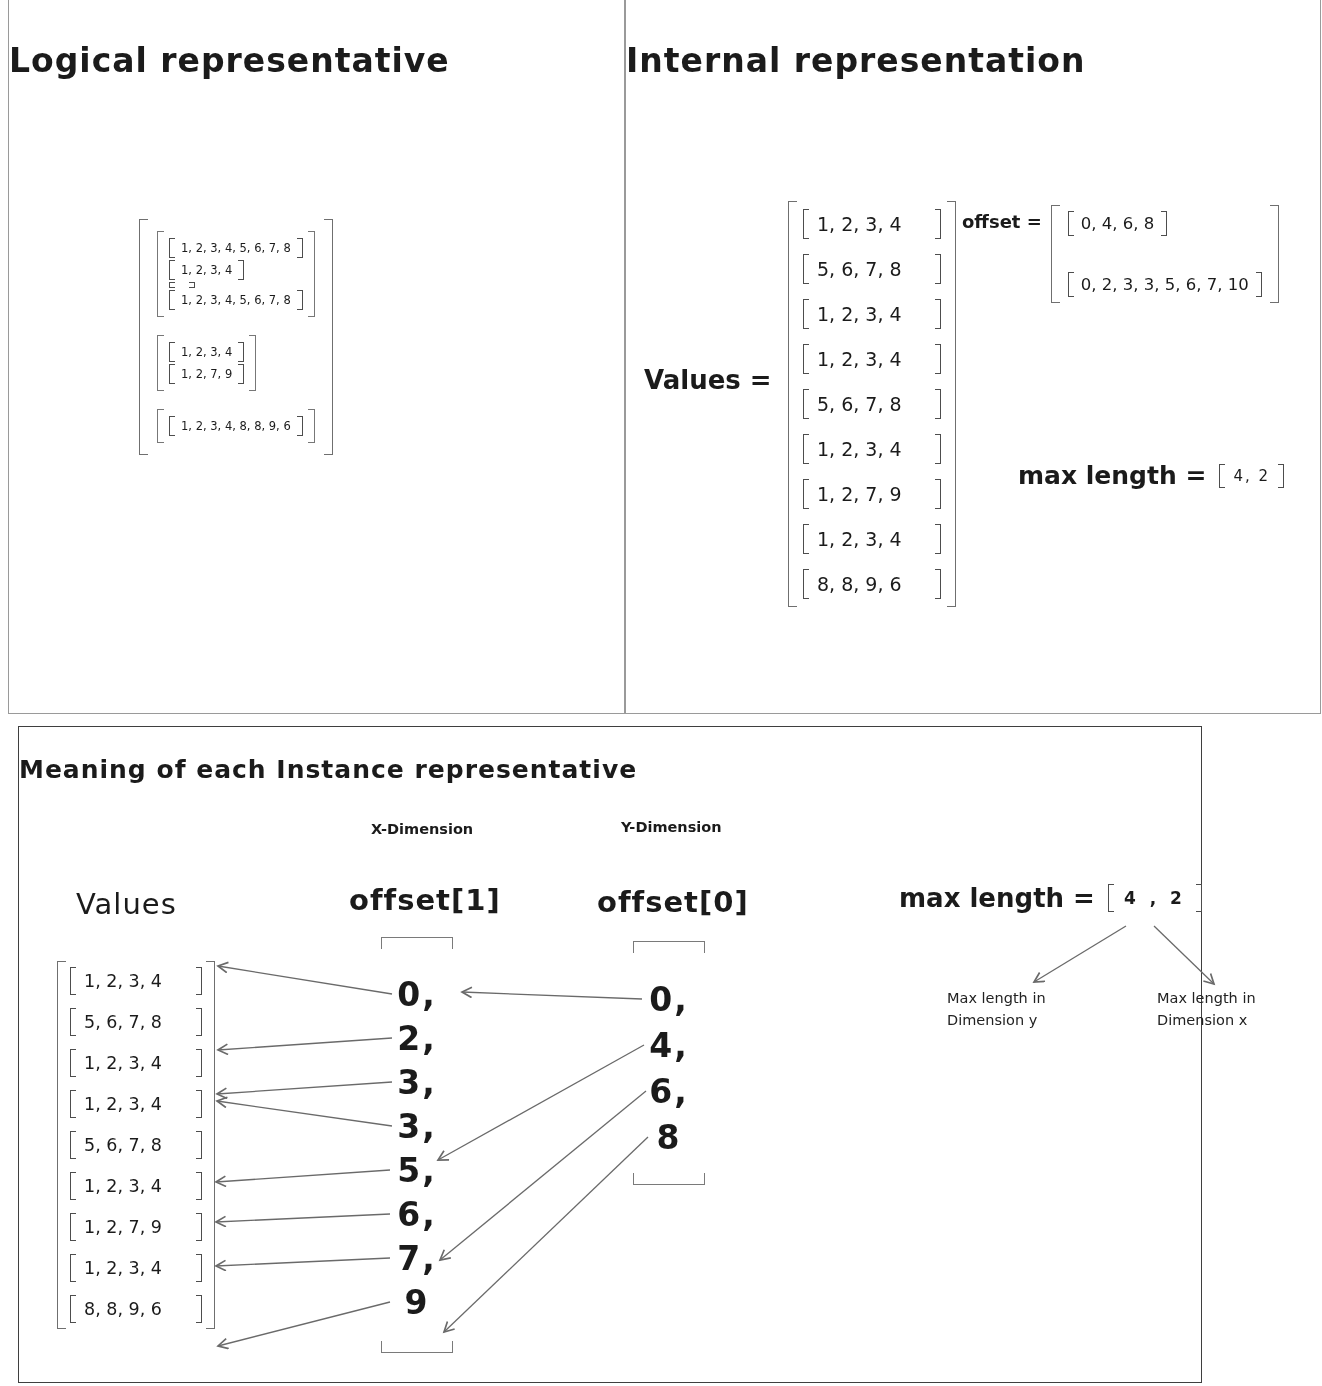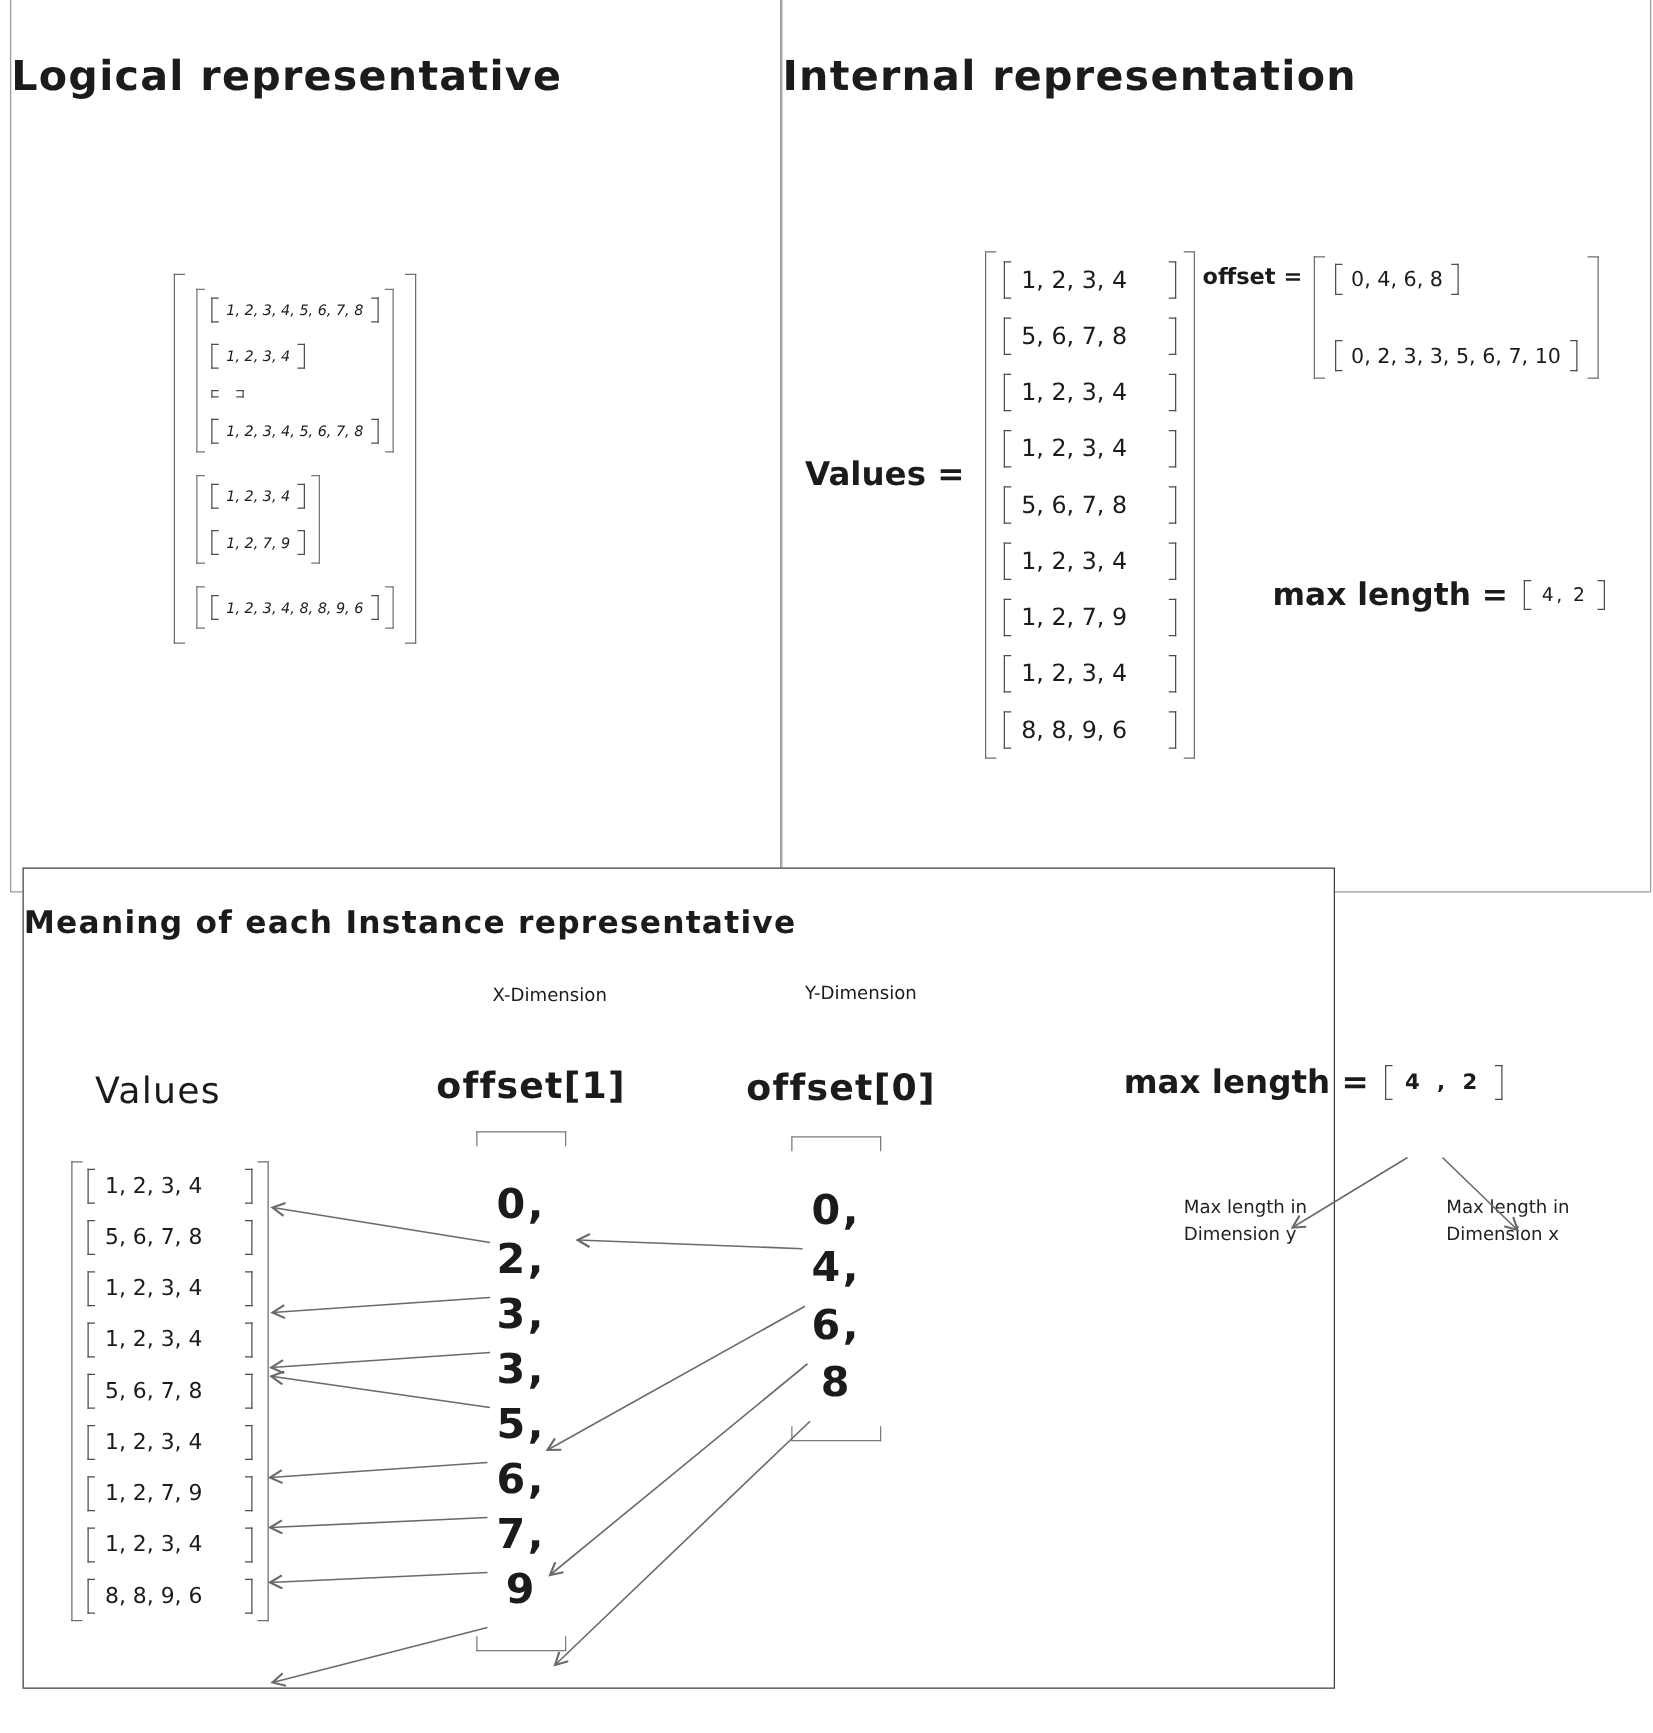--- a/index.html
+++ b/index.html
@@ -3,21 +3,21 @@
 <meta charset="utf-8">
 <style>
   *{margin:0;padding:0;box-sizing:border-box;}
   html,body{background:#ffffff;}
   body{font-family:"DejaVu Sans",sans-serif;color:#1b1b1b;}
   .page{position:relative;width:1322px;height:1386px;background:#fff;overflow:hidden;}
 
   .panel{position:absolute;background:#fff;border:1.6px solid #9a9a9a;}
   #panel-logical{left:8px;top:-2px;width:617px;height:716px;}
   #panel-internal{left:625px;top:-2px;width:696px;height:716px;}
-  #panel-meaning{left:18px;top:694px;width:1050px;height:657px;border-color:#3f3f3f;}
+  #panel-meaning{left:18px;top:726px;width:1184px;height:657px;border-color:#3f3f3f;}
 
   .panel-title{text-align:left;font-size:33px;font-weight:600;margin-top:42px;letter-spacing:1px;}
   #panel-meaning .panel-title{font-size:25px;margin-top:28px;}
 
   
   .vrow{display:inline-flex;align-items:stretch;}
   .sb{width:6px;border:1.5px solid #4d4d4d;flex:none;}
   .sbl{border-right:none;}
   .sbr{border-left:none;}
   .vtxt{padding:4px 8px;white-space:nowrap;min-width:14px;}
@@ -50,33 +50,33 @@
   .mcol{display:flex;flex-direction:column;align-items:center;}
   .mcol.left{align-items:flex-start;gap:36px;}
   .gap15{gap:15px;padding:8px 6px;}
   .gap13{gap:13px;padding:6px 4px;}
   .gap8{gap:9px;padding:6px 8px;}
 
   
   .nest{position:absolute;left:130px;top:220px;display:flex;align-items:stretch;}
   .outer-col{display:flex;flex-direction:column;gap:18px;padding:12px 9px;align-items:flex-start;}
   .group{display:flex;align-items:stretch;}
-  .grows{display:flex;flex-direction:column;gap:17px;padding:7px 5px;align-items:flex-start;font-style:italic;}
+  .grows{display:flex;flex-direction:column;gap:2px;padding:7px 5px;align-items:flex-start;}
 
   .hw-label{font-weight:600;white-space:nowrap;}
   #values-eq-label{position:absolute;left:18px;top:366px;font-size:26px;}
   #internal-values{left:162px;top:202px;}
   #internal-offset{position:absolute;left:336px;top:206px;display:flex;gap:9px;align-items:flex-start;}
   #internal-offset .hw-label{font-size:18px;margin-top:6px;}
   .maxlen{display:flex;align-items:center;gap:13px;}
   #internal-maxlen{position:absolute;left:392px;top:462px;}
   #internal-maxlen .hw-label{font-size:25px;}
 
   
-  .dim-label{position:absolute;font-size:14.5px;font-weight:400;margin-left:23px;}
+  .dim-label{position:absolute;font-size:14.5px;font-weight:700;}
   #xdim-label{left:352px;top:94px;}
   #ydim-label{left:602px;top:92px;}
   .col-header{position:absolute;font-size:29px;font-weight:600;letter-spacing:1px;}
   #values-header{left:57px;top:160px;font-weight:500;}
   #offset1-header{left:330px;top:156px;}
   #offset0-header{left:578px;top:158px;}
   #meaning-values{left:38px;top:234px;}
 
   .num-col{position:absolute;display:flex;flex-direction:column;align-items:center;width:76px;}
   .cap{width:72px;height:12px;border:1.6px solid #7a7a7a;flex:none;}

